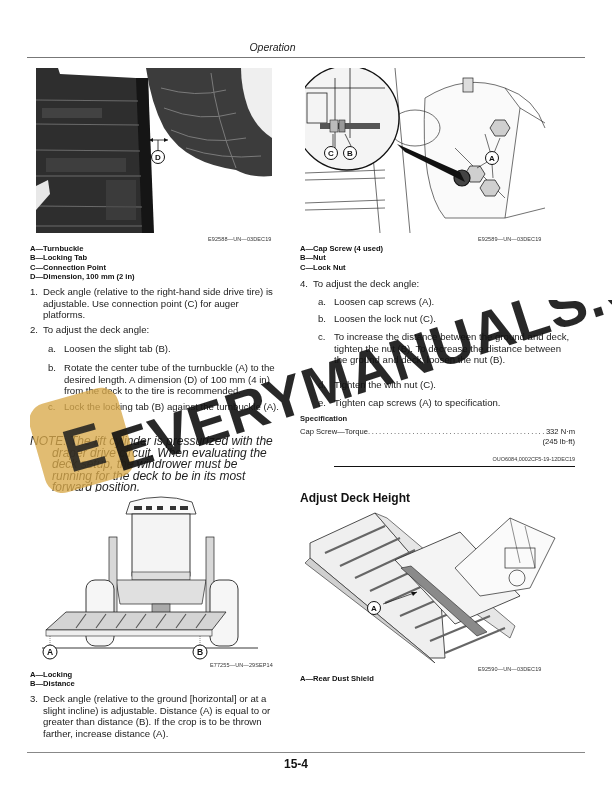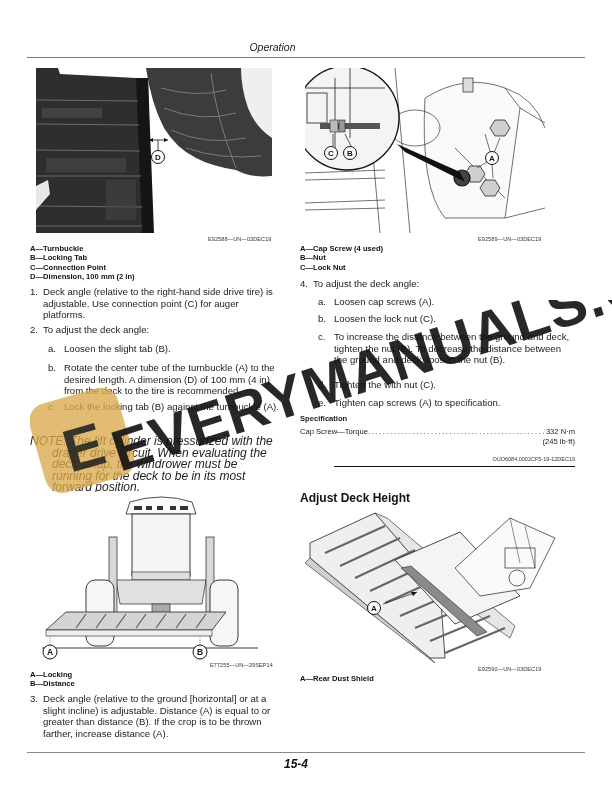--- a/index.html
+++ b/index.html
@@ -2,21 +2,21 @@
 <html><head>
 <meta charset="utf-8">
 <style>
   * { box-sizing: border-box; margin: 0; padding: 0; }
   html, body { width: 612px; height: 792px; background: #ffffff; overflow: hidden; }
   body { position: relative; font-family: "Liberation Sans", sans-serif; color: #1a1a1a; }
 
   .header-title { position: absolute; left: 0; width: 545px; top: 41px; text-align: center; font-size: 10.5px; font-style: italic; color: #222; }
   .header-rule { position: absolute; left: 27px; width: 558px; top: 57px; border-top: 1px solid #777; }
   .footer-rule { position: absolute; left: 27px; width: 558px; top: 752px; border-top: 1px solid #888; }
-  .page-num { position: absolute; left: 0; width: 592px; top: 757px; text-align: center; font-size: 12px; font-weight: bold; color: #111; font-style: italic; }
+  .page-num { position: absolute; left: 0; width: 592px; top: 757px; text-align: center; font-size: 12px; font-weight: bold; color: #111; }
 
   .fig { position: absolute; overflow: hidden; }
   .fig svg { display: block; }
   .fig-id { position: absolute; font-size: 5.5px; color: #333; letter-spacing: 0.1px; }
 
   .legend { position: absolute; font-size: 7.6px; font-weight: bold; line-height: 9.4px; color: #111; }
   .legend div { white-space: nowrap; }
 
   .step { position: absolute; font-size: 9.6px; line-height: 11.6px; color: #222; }
   .step .num { position: absolute; left: 0; top: 0; }

